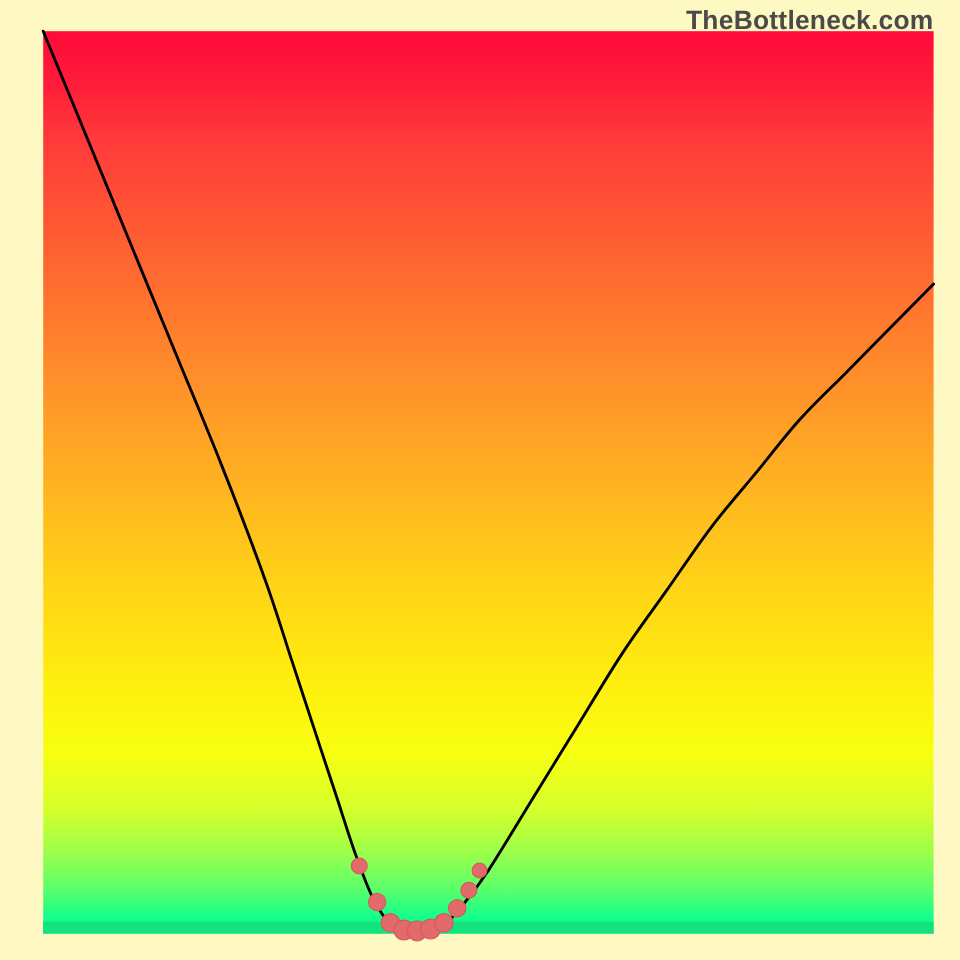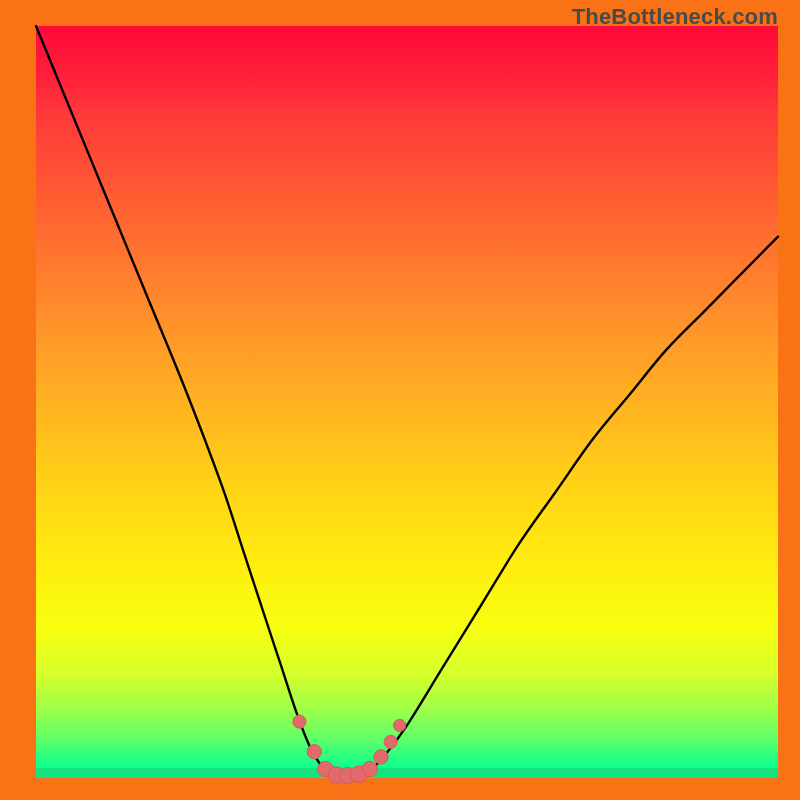--- a/index.html
+++ b/index.html
@@ -10,21 +10,21 @@
     overflow: hidden;
     background: #000;
     font-family: Arial, Helvetica, sans-serif;
   }
   .frame {
     position: absolute;
     left: 0;
     top: 0;
     width: 800px;
     height: 800px;
-    background: #f97316;
+    background: #fef9c3;
   }
   .plot-area {
     position: absolute;
     left: 36px;
     top: 26px;
     width: 742px;
     height: 752px;
     
     background: linear-gradient(to bottom,
       #ff0a3a 0%,

